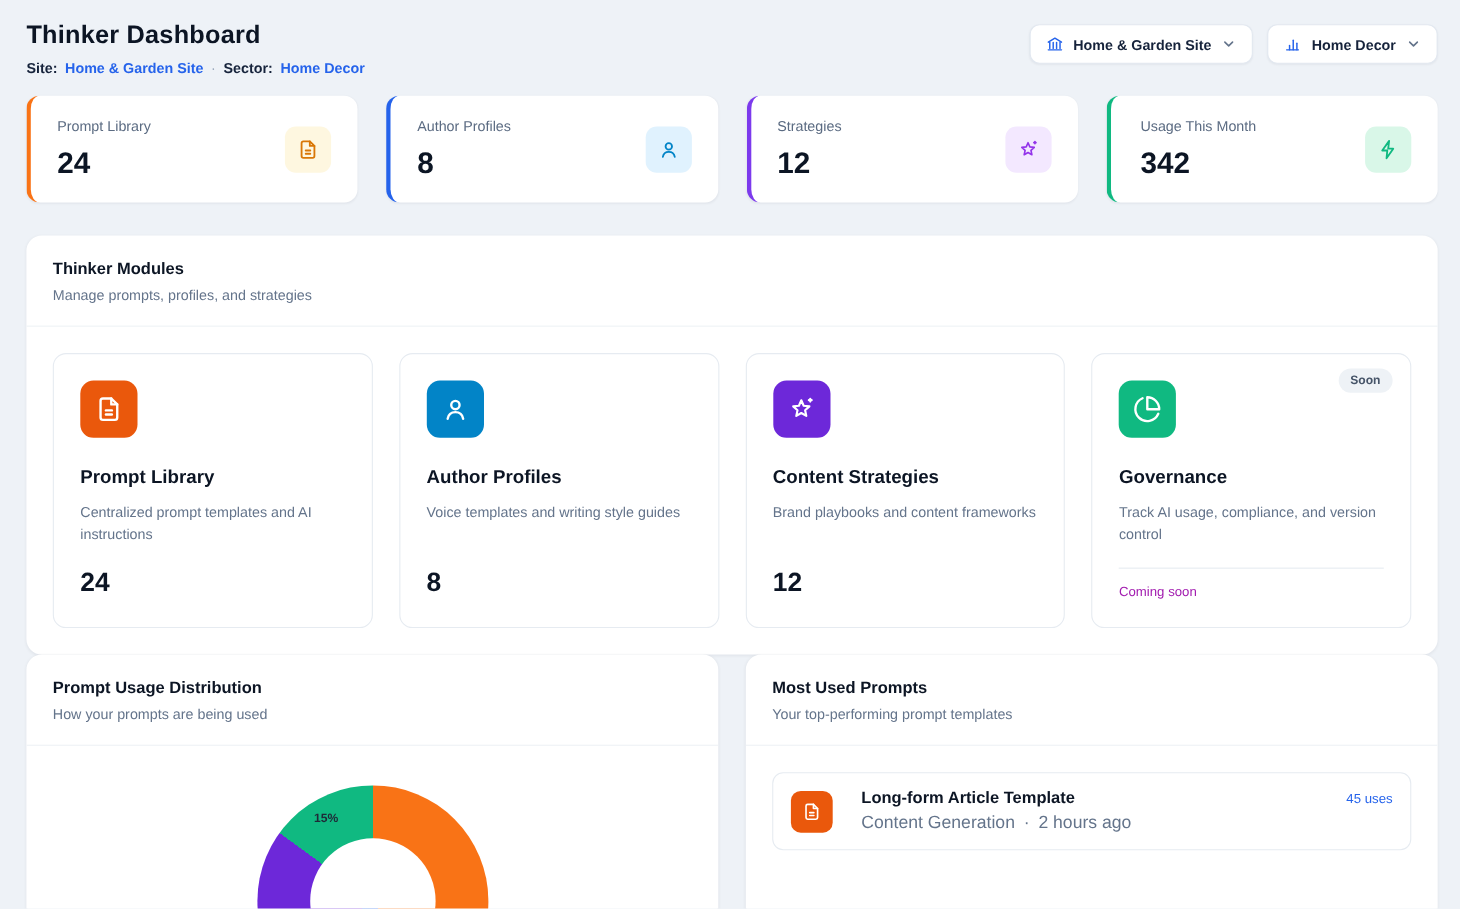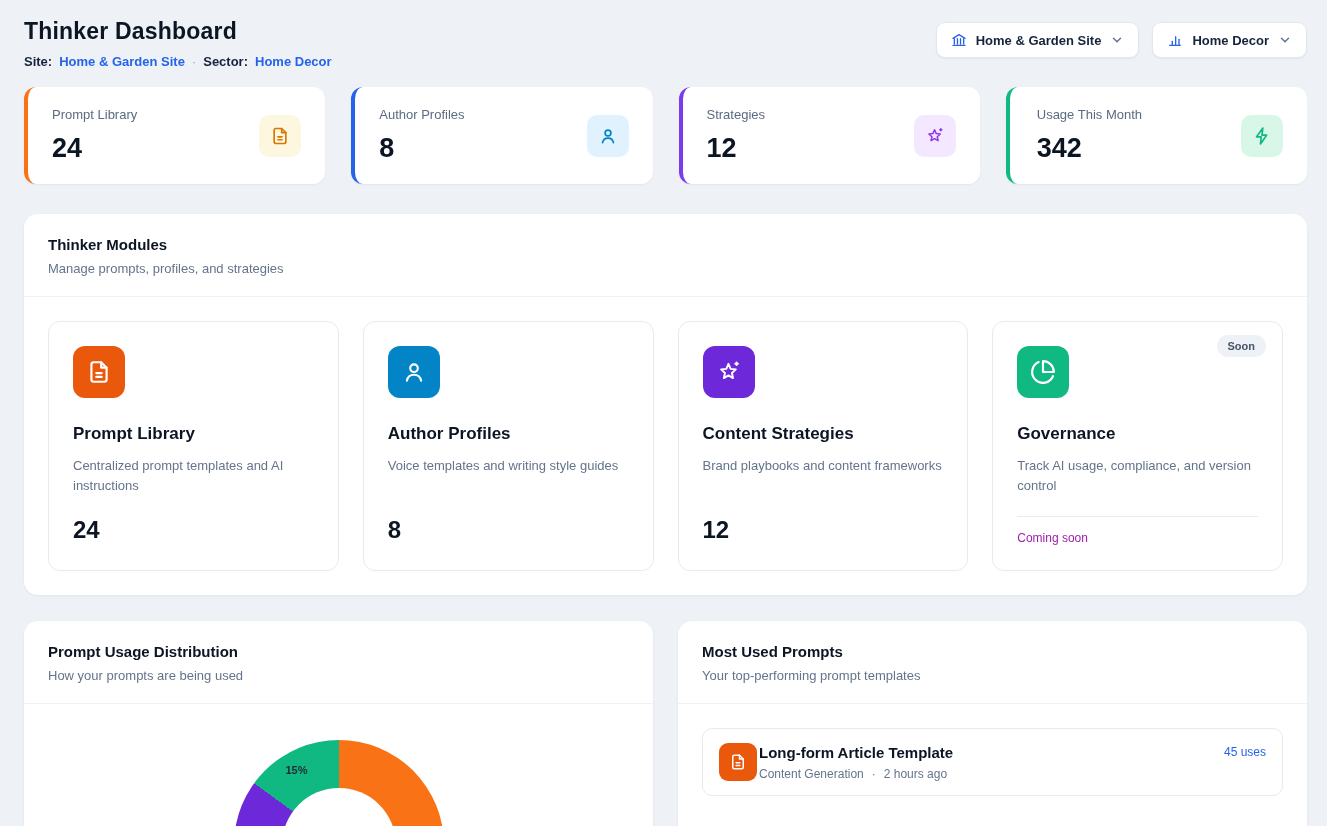--- a/index.html
+++ b/index.html
@@ -44,21 +44,20 @@
   .stat-value { font-size: 27px; font-weight: 800; color: #0c1524; }
   .stat-icon { width: 42px; height: 42px; border-radius: 10px; display: flex; align-items: center; justify-content: center; }
   .stat-icon.tint-orange { background: #fef7e0; color: #d97706; }
   .stat-icon.tint-blue   { background: #e0f2fe; color: #0284c7; }
   .stat-icon.tint-purple { background: #f3e8ff; color: #9333ea; }
   .stat-icon.tint-green  { background: #d9f7e8; color: #10b981; }
 
   
   .panel {
     background: #fff; border-radius: 14px; box-shadow: 0 1px 3px rgba(16,24,40,.06);
-    margin-bottom: 26px;
   }
   .panel-header { padding: 22px 24px 20px; border-bottom: 1px solid #eef2f6; }
   .panel-title { margin: 0 0 8px; font-size: 15px; font-weight: 700; color: #0c1524; }
   .panel-sub { margin: 0; font-size: 13px; color: #64748b; }
   .modules-grid { display: grid; grid-template-columns: repeat(4, 1fr); gap: 24px; padding: 24px; }
   .module-card {
     position: relative; background: #fff; border: 1px solid #e6ebf1; border-radius: 12px;
     padding: 24px; min-height: 250px; cursor: pointer;
   }
   .module-icon {
@@ -88,31 +87,31 @@
   }
   .chart-body { position: relative; display: flex; justify-content: center; padding-top: 36px; }
   .donut { position: relative; width: 210px; height: 210px; border-radius: 50%; }
   .donut::after { content: ""; position: absolute; inset: 48px; background: #fff; border-radius: 50%; }
   .donut-label {
     position: absolute; left: 52px; top: 24px; z-index: 2;
     font-size: 11px; font-weight: 700; color: #1f2937;
   }
   .prompt-list { padding: 24px; }
   .prompt-item {
-    display: flex; align-items: center; gap: 2px;
+    display: flex; align-items: center; gap: 26px;
     border: 1px solid #e6ebf1; border-radius: 10px; padding: 14px 16px;
     cursor: pointer; background: #fff;
   }
   .prompt-icon {
     width: 38px; height: 38px; border-radius: 9px; background: #ea580c; color: #fff;
     display: flex; align-items: center; justify-content: center; flex: 0 0 auto;
   }
   .prompt-text { display: flex; flex-direction: column; gap: 6px; }
   .prompt-title { font-size: 15px; font-weight: 800; color: #0c1524; }
-  .prompt-meta { font-size: 12px; color: #64748b; display: flex; gap: 8px; align-items: center; }
+  .prompt-meta { font-size: 16px; color: #64748b; display: flex; gap: 8px; align-items: center; }
   .prompt-uses { margin-left: auto; align-self: flex-start; margin-top: 2px; font-size: 12px; font-weight: 400; color: #2563eb; }
   svg { display: block; }
 </style>
 </head>
 <body>
 
 <div class="page">
 
   <div class="topbar">
     <div>

